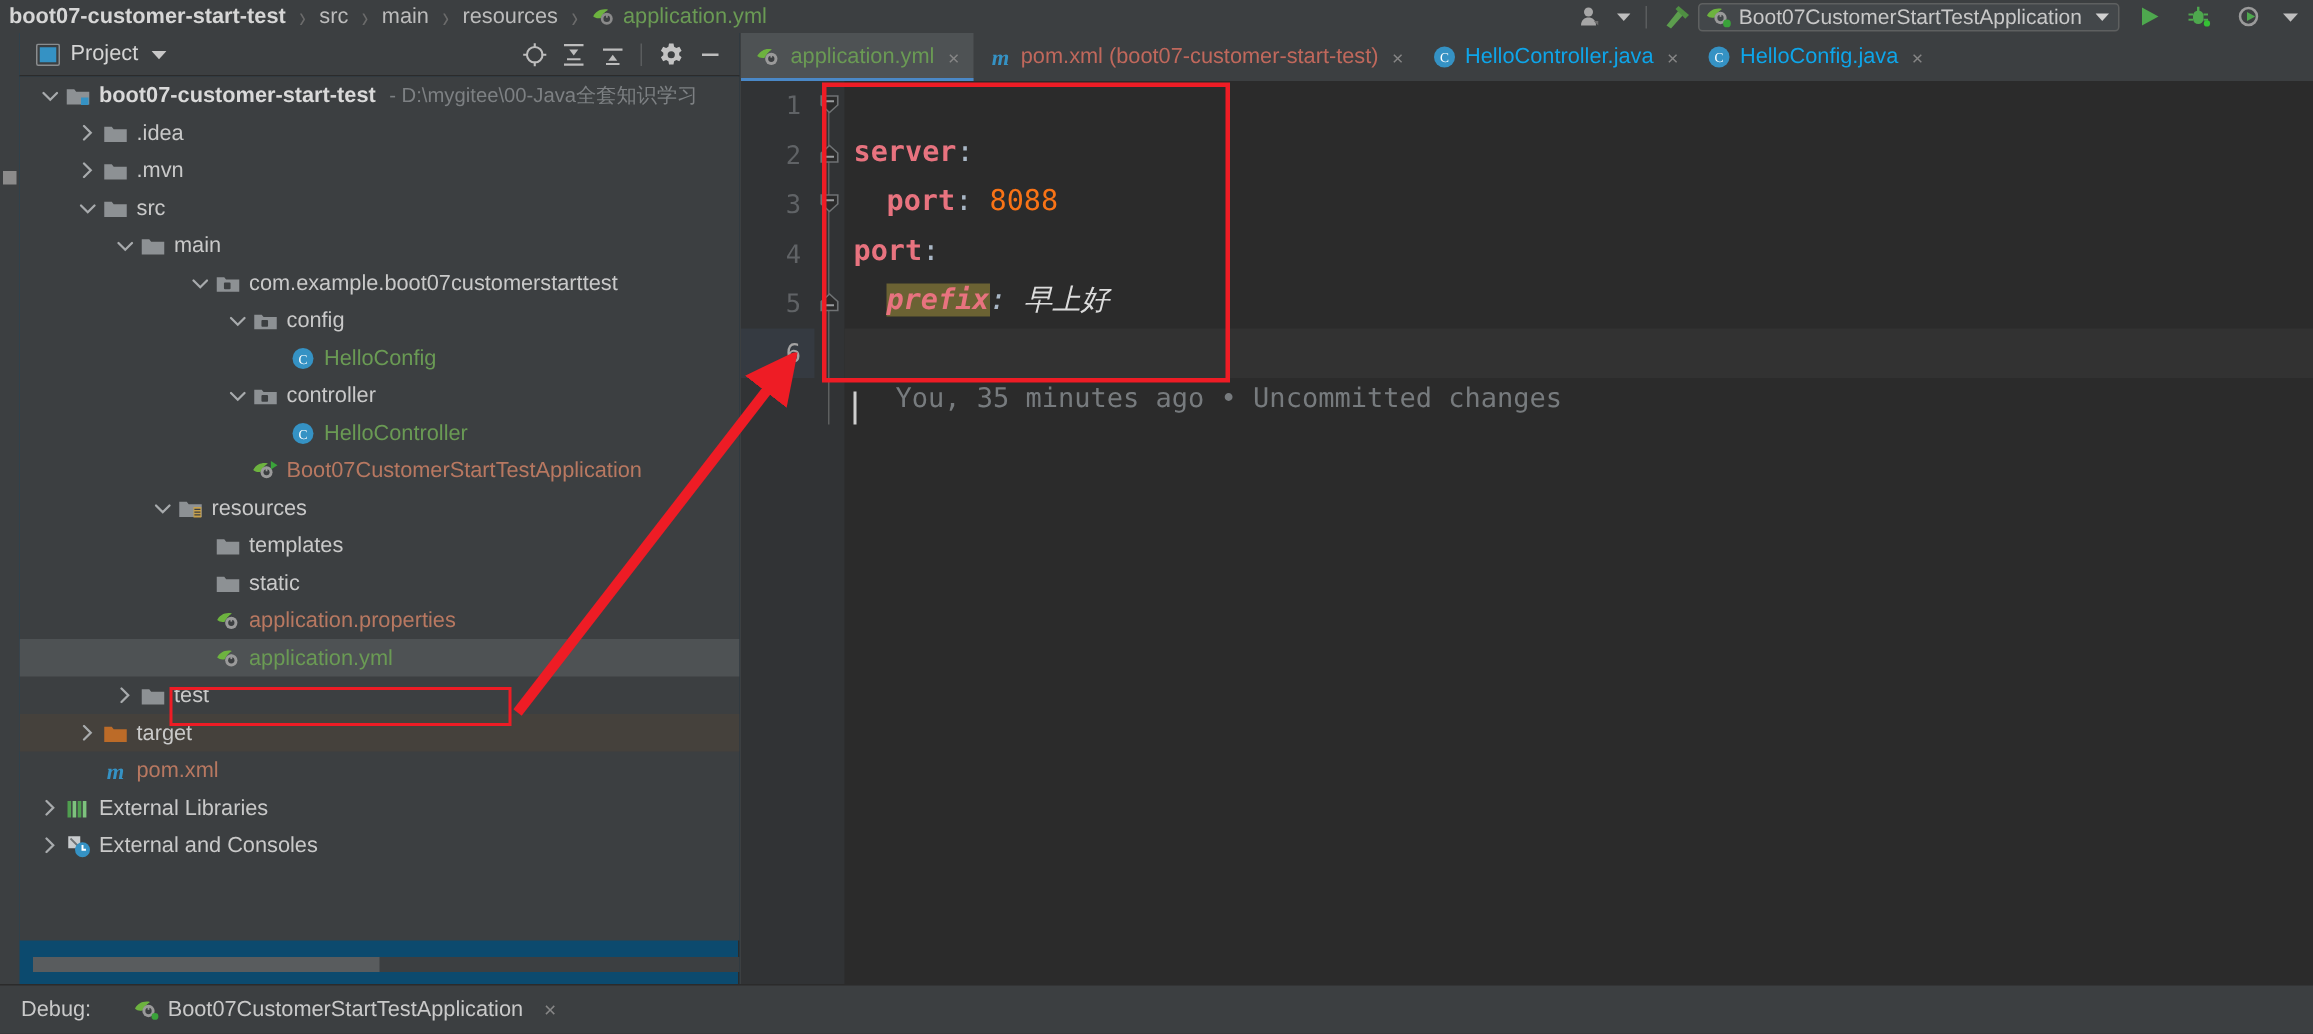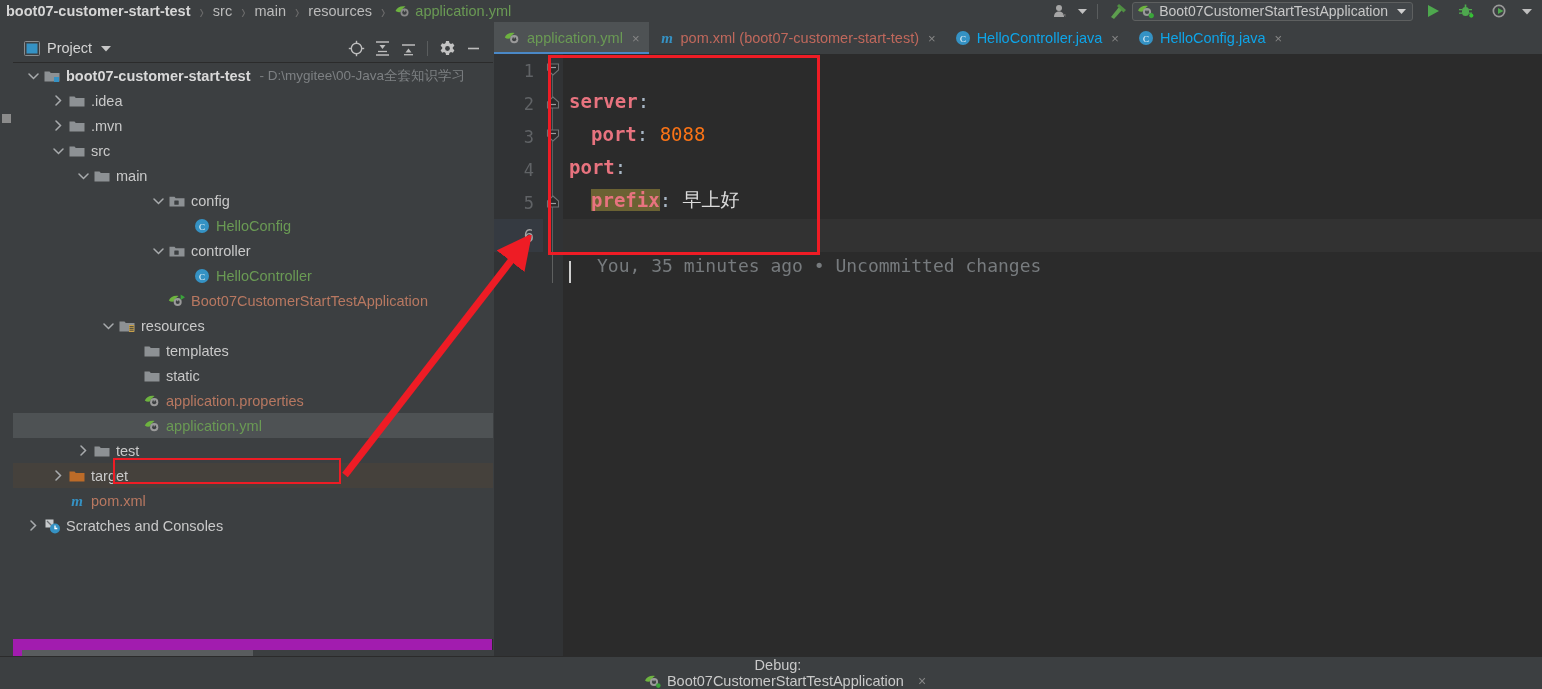--- a/index.html
+++ b/index.html
@@ -47,22 +47,22 @@
   .leftstrip {
     position: absolute; left: 0; top: 22px; width: 13px; height: 612px;
     background: #3c3f41;
   }
   .leftstrip .dot {
     position: absolute; left: 2px; width: 9px; height: 9px; background: #8b8b8b;
   }
 
   
   .projpanel {
-    position: absolute; left: 13px; top: 34px; width: 480px; height: 634px;
-    background: #a21caf; border-right: 1px solid #2b2b2b;
+    position: absolute; left: 13px; top: 22px; width: 480px; height: 634px;
+    background: #0c4a6e; border-right: 1px solid #2b2b2b;
   }
   .proj-toolbar {
     position: absolute; left: 0; top: 0; width: 480px; height: 29px;
     display: flex; align-items: center; background: #3c3f41;
     border-bottom: 1px solid #2b2b2b;
   }
   .proj-title { display: flex; align-items: center; gap: 7px; padding-left: 11px; }
   .proj-title-text { font-size: 14.5px; color: #d4d4d4; }
   .proj-tools { margin-left: auto; display: flex; align-items: center; gap: 2px; padding-right: 8px; }
   .ptool { width: 24px; height: 24px; display: flex; align-items: center; justify-content: center; }
@@ -171,21 +171,21 @@
 
   
   .foldline {
     position: absolute; left: 58px; width: 1px; background: #5e6060;
   }
 
   
   .bottombar {
     position: absolute; left: 0; bottom: 0; width: 1542px; height: 33px;
     background: #3c3f41; border-top: 1px solid #2b2b2b;
-    display: flex; align-items: center; flex-direction: column;
+    display: flex; align-items: center;
   }
   .dbg-label { font-size: 14.5px; color: #c9c9c9; padding-left: 14px; }
   .dbg-item { display: flex; align-items: center; gap: 6px; margin-left: 28px; }
   .dbg-name { font-size: 14.5px; color: #c9c9c9; }
   .dbg-x { font-size: 14px; color: #868686; margin-left: 8px; }
 
   
   .anno { position: absolute; pointer-events: none; }
   .anno-rect-code {
     left: 548px; top: 55px; width: 272px; height: 200px;
@@ -422,20 +422,34 @@
             </svg>
           </span>
           <span class="ticon">
             <svg width="16" height="14" viewBox="0 0 16 14">
               <path d="M0.5 2.5 h5 l1.3 1.6 h8.7 v8.5 h-15 Z" fill="#8d9194"></path>
             </svg>
           </span>
           <span class="tlabel plain">main</span>
         </div>
         <div class="trow">
+          <span class="twist" style="margin-left: 110px;">
+            <svg width="11" height="8" viewBox="0 0 11 8">
+              <path d="M1 2 L5.5 6.5 L10 2" stroke="#a8abad" stroke-width="1.5" fill="none" stroke-linecap="round"></path>
+            </svg>
+          </span>
+          <span class="ticon">
+            <svg width="16" height="14" viewBox="0 0 16 14">
+              <path d="M0.5 2.8 h5 l1.2 1.5 h8.8 v8.2 h-15 Z" fill="#8d9194"></path>
+              <rect x="5.3" y="6.4" width="4.4" height="4.4" rx="0.6" fill="#3c3f41"></rect>
+            </svg>
+          </span>
+          <span class="tlabel plain">com.example.boot07customerstarttest</span>
+        </div>
+        <div class="trow">
           <span class="twist" style="margin-left: 135px;">
             <svg width="11" height="8" viewBox="0 0 11 8">
               <path d="M1 2 L5.5 6.5 L10 2" stroke="#a8abad" stroke-width="1.5" fill="none" stroke-linecap="round"></path>
             </svg>
           </span>
           <span class="ticon">
             <svg width="16" height="14" viewBox="0 0 16 14">
               <path d="M0.5 2.8 h5 l1.2 1.5 h8.8 v8.2 h-15 Z" fill="#8d9194"></path>
               <rect x="5.3" y="6.4" width="4.4" height="4.4" rx="0.6" fill="#3c3f41"></rect>
             </svg>
@@ -583,28 +597,44 @@
           </span>
           <span class="tlabel orange">pom.xml</span>
         </div>
         <div class="trow">
           <span class="twist" style="margin-left: 10px;">
             <svg width="8" height="11" viewBox="0 0 8 11">
               <path d="M2 1 L6.5 5.5 L2 10" stroke="#a8abad" stroke-width="1.5" fill="none" stroke-linecap="round"></path>
             </svg>
           </span>
           <span class="ticon">
+            <svg width="16" height="16" viewBox="0 0 16 16">
+              <rect x="1" y="3" width="2.4" height="11" fill="#4f9e4f"></rect>
+              <rect x="4.4" y="3" width="2.4" height="11" fill="#7dc27d"></rect>
+              <rect x="7.8" y="3" width="2.4" height="11" fill="#4f9e4f"></rect>
+              <rect x="11.2" y="3" width="2.4" height="11" fill="#7dc27d"></rect>
+            </svg>
+          </span>
+          <span class="tlabel plain">External Libraries</span>
+        </div>
+        <div class="trow">
+          <span class="twist" style="margin-left: 10px;">
+            <svg width="8" height="11" viewBox="0 0 8 11">
+              <path d="M2 1 L6.5 5.5 L2 10" stroke="#a8abad" stroke-width="1.5" fill="none" stroke-linecap="round"></path>
+            </svg>
+          </span>
+          <span class="ticon">
             <svg width="17" height="16" viewBox="0 0 17 16">
               <path d="M1.5 1.5 h8 v8 h-8 Z" fill="#c9ccce"></path>
               <path d="M3 3 L8 8" stroke="#6e7275" stroke-width="1.2"></path>
               <circle cx="11" cy="10.5" r="5" fill="#3592c4"></circle>
               <path d="M11 7.4 v3.1 h2.3" stroke="#ffffff" stroke-width="1.3" fill="none"></path>
             </svg>
           </span>
-          <span class="tlabel plain">Scratches and Consoles</span>
+          <span class="tlabel plain">External and Consoles</span>
         </div>
       </div>
     <div class="tree-scrolltrack" style="left:9px;bottom:8px;width:471px;"></div>
     <div class="tree-scrollbar" style="left:9px;bottom:8px;width:231px;"></div>
   </div>
 
   <div class="editor-wrap">
     <div class="tabbar" id="tabbar">
         <div class="etab active">
           <span style="display: flex;">
@@ -680,21 +710,21 @@
                 <path d="M4.5 10 h11 v6 l-5.5 5 L4.5 16 Z" fill="#2b2b2b" stroke="#6f7274" stroke-width="1.1"></path>
                 <line x1="7" y1="13.5" x2="13" y2="13.5" stroke="#9a9d9f" stroke-width="1.2"></line>
               </svg></div>
             <div class="codetext" style="padding-left: 6px;"><span class="k-key">port</span><span class="k-colon">:</span></div>
           </div>
           <div class="linerow" style="top: 99px;">
             <div class="lnum-bg"></div>
             <div class="code-bg"></div>
             <div class="lnum">4</div>
             <div class="foldcol"></div>
-            <div class="codetext" style="padding-left: 28px;"><span class="k-key hl">prefix</span><span class="k-colon">:</span><span> </span><span class="k-val">早上好</span></div>
+            <div class="codetext" style="padding-left: 28px; font-style: italic;"><span class="k-key hl">prefix</span><span class="k-colon">:</span><span> </span><span class="k-val">早上好</span></div>
           </div>
           <div class="linerow" style="top: 132px;">
             <div class="lnum-bg"></div>
             <div class="code-bg"></div>
             <div class="lnum">5</div>
             <div class="foldcol"><svg width="20" height="33" viewBox="0 0 20 33">
                 <path d="M4.5 21 h11 v-6 l-5.5 -5 L4.5 15 Z" fill="#2b2b2b" stroke="#6f7274" stroke-width="1.1"></path>
                 <line x1="7" y1="17.5" x2="13" y2="17.5" stroke="#9a9d9f" stroke-width="1.2"></line>
               </svg></div>
             <div class="codetext" style="padding-left: 28px;"><span class="k-key hl">suffix</span><span class="k-colon">:</span><span> </span><span class="k-val">666</span></div>

